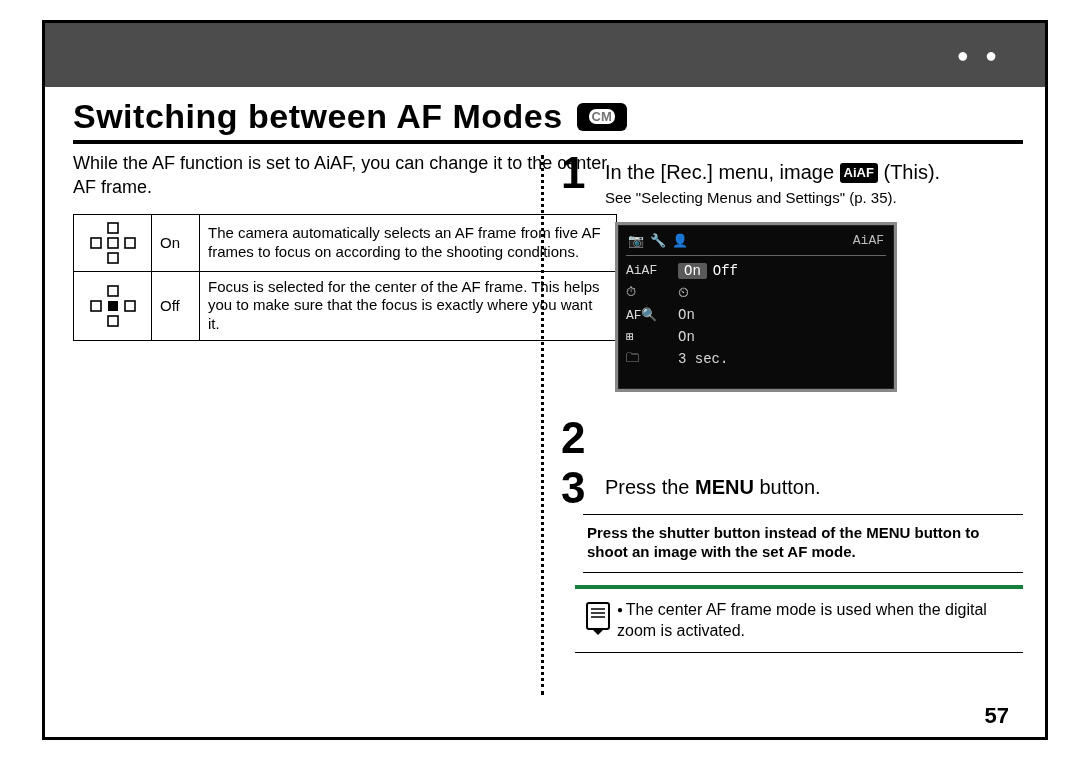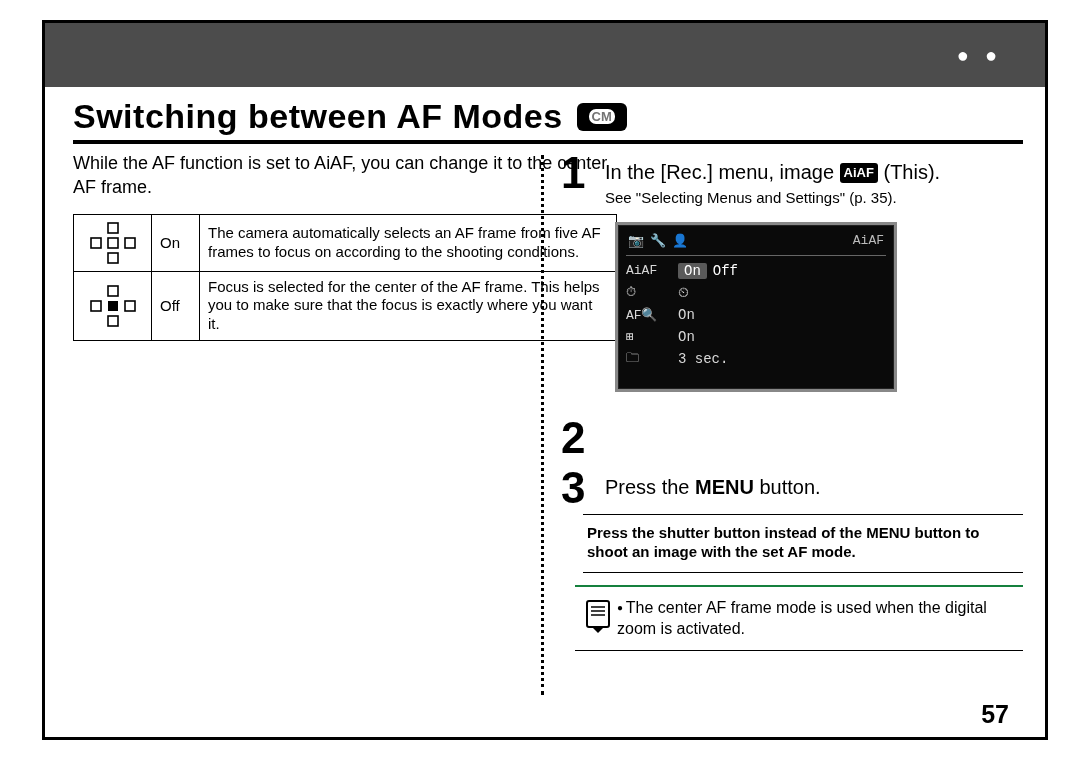--- a/index.html
+++ b/index.html
@@ -120,33 +120,33 @@
     border-bottom: 1.5px solid #000;
     padding: 8px 4px 10px 4px;
     margin: 4px 0 0 22px;
     font-size: 15px;
     line-height: 1.3;
   }
 
   .memo {
     display: flex;
     margin: 12px 0 0 14px;
-    border-top: 2px solid #15803d;
+    border-top: 4px solid #15803d;
     border-bottom: 1px solid #000;
     padding: 10px 4px;
   }
   .memo .icon { width: 38px; display:flex; align-items:flex-start; justify-content:center; padding-top: 2px;}
   .memo .txt { flex:1; font-size: 16px; line-height: 1.35; }
   .memo .txt::before { content:"\25CF  "; font-size:10px; vertical-align:2px; }
 
   .page-num {
     position: absolute;
     right: 36px;
     bottom: 8px;
-    font-size: 25px;
+    font-size: 22px;
     font-weight: bold;
   }
 </style>
 </head>
 <body>
 
 <div class="page">
 
   <div class="header-band">
     <span class="dot">●</span>

